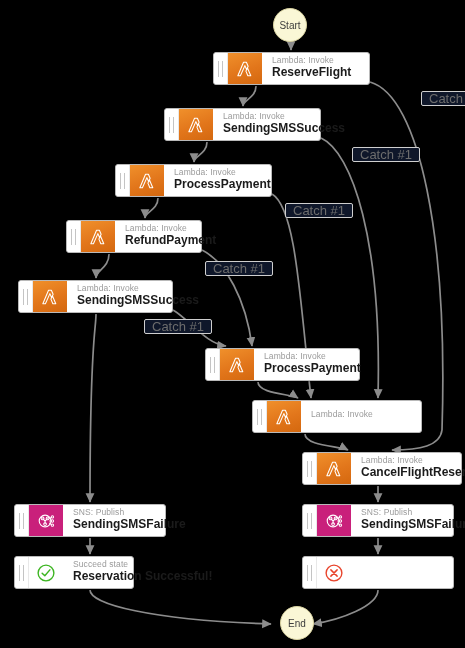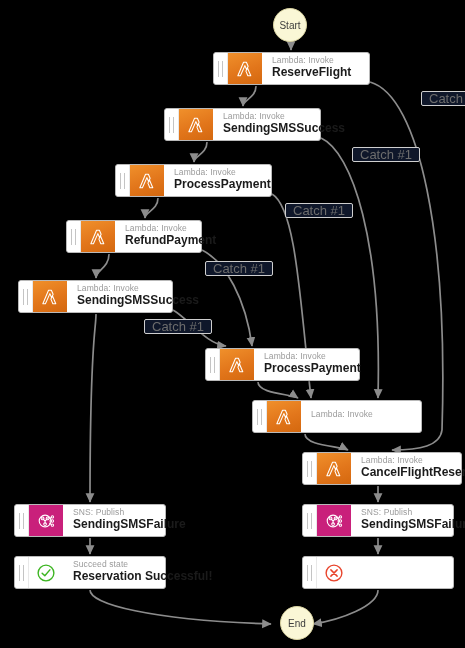--- a/index.html
+++ b/index.html
@@ -226,21 +226,21 @@
             <circle cx="19" cy="12" r="1.3" fill="none" stroke="#fff" stroke-width="1.1"></circle>
             <circle cx="19" cy="16.5" r="1.3" fill="none" stroke="#fff" stroke-width="1.1"></circle>
             <path d="M15.6 9.8 L17.8 8 M17.3 12 L15.6 12 M15.6 14.2 L17.8 15.8" fill="none" stroke="#fff" stroke-width="1.1"></path>
           </svg>
         </div>
         <div class="txt">
           <div class="sub">SNS: Publish</div>
           <div class="ttl">SendingSMSFailure</div>
         </div>
       </div>
-      <div class="node" style="left: 14px; top: 556px; width: 152px; height: 33px;">
+      <div class="node" style="left: 14px; top: 556px; width: 120px; height: 33px;">
         <div class="grip">
           <i></i>
         </div>
         <div class="ico plain">
           <svg width="22" height="22" viewBox="0 0 24 24">
             <circle cx="12" cy="12" r="8.6" fill="none" stroke="#3CB521" stroke-width="1.5"></circle>
             <path d="M7.8 12.2 L10.7 15.0 L16.2 8.6" fill="none" stroke="#3CB521" stroke-width="1.6" stroke-linecap="round" stroke-linejoin="round"></path>
           </svg>
         </div>
         <div class="txt">

